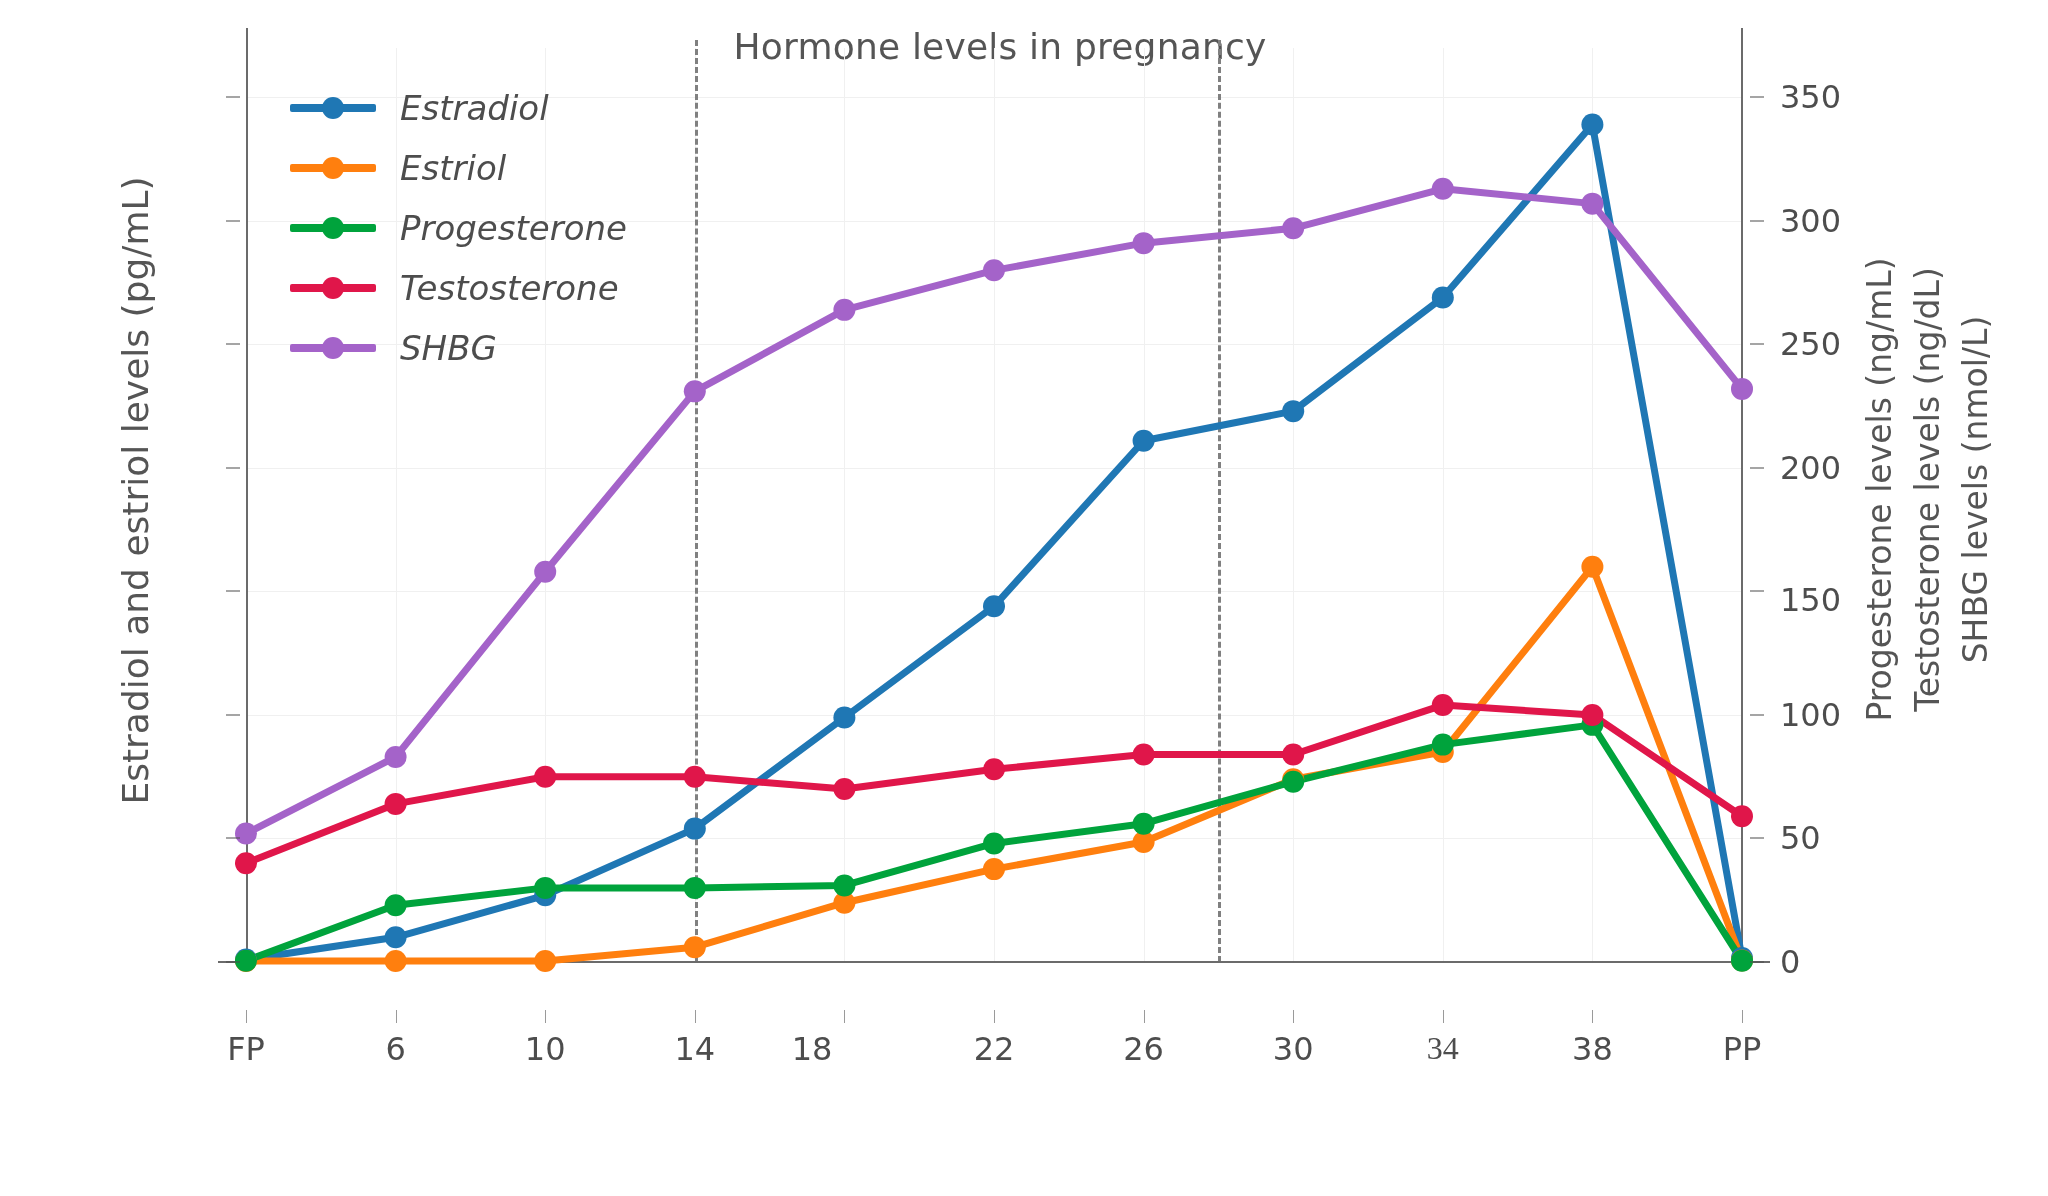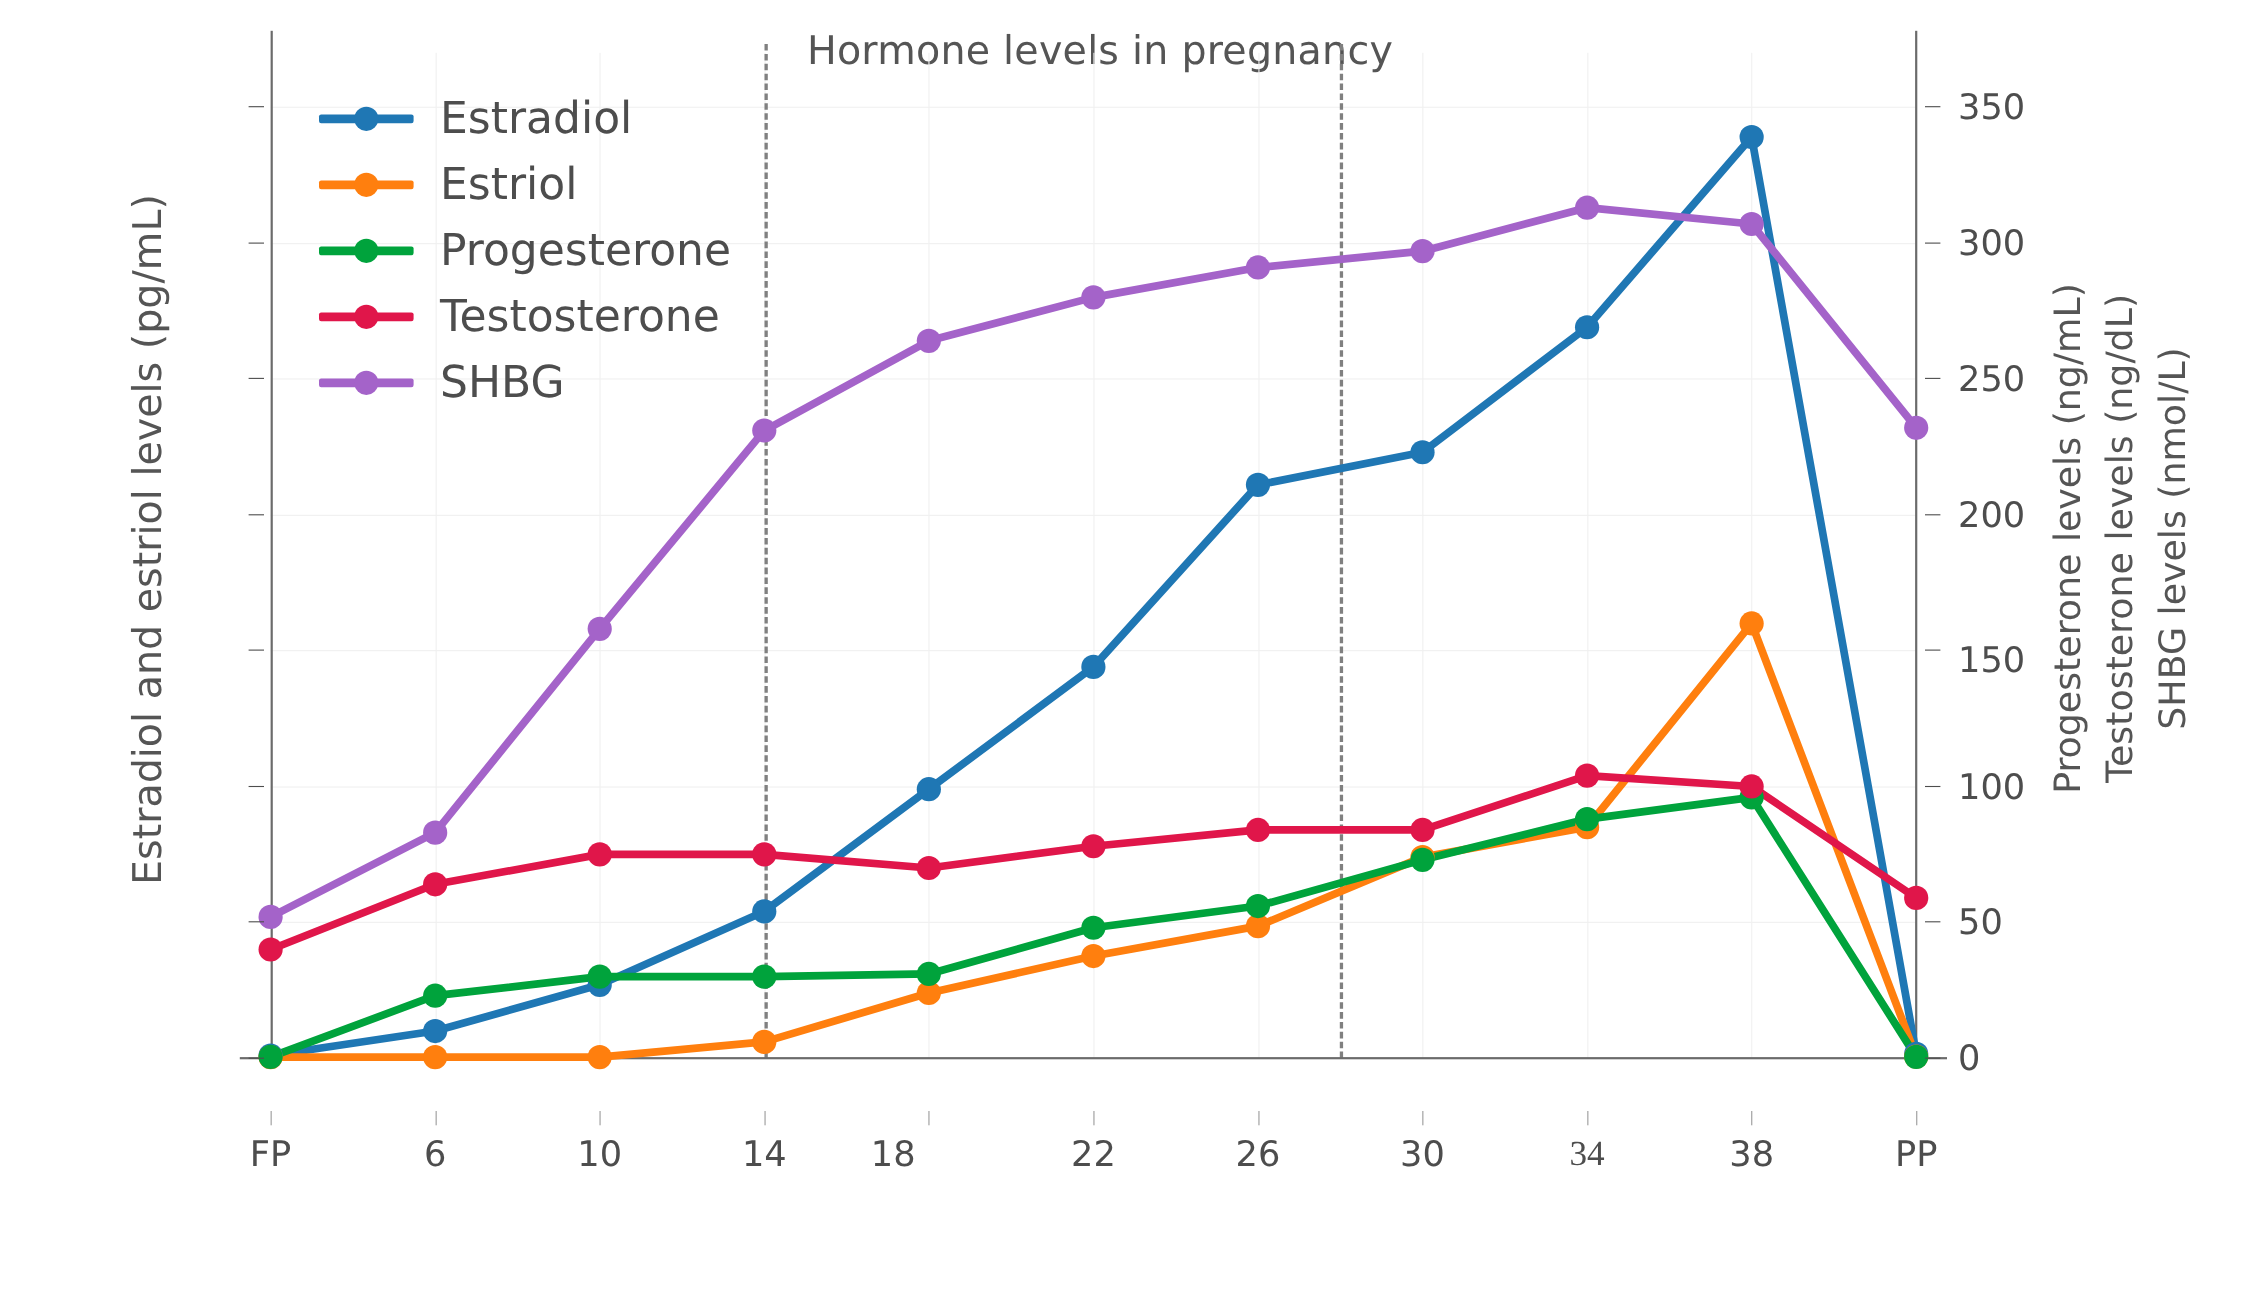--- a/index.html
+++ b/index.html
@@ -48,21 +48,21 @@
   .tick-x{position:absolute;top:982px;font-size:32px;color:#4d4d4d;
     text-align:center;white-space:nowrap;transform:translateX(-50%);}
   .tick-x-mark{position:absolute;top:962px;width:1px;height:13px;background:#9a9a9a;}
 
   
   #legend{position:absolute;left:290px;top:78px;}
   .legend-row{display:flex;align-items:center;height:60px;}
   .legend-swatch{position:relative;width:86px;height:8px;border-radius:2px;margin-right:24px;}
   .legend-swatch .dot{position:absolute;left:50%;top:50%;width:22px;height:22px;
     border-radius:50%;transform:translate(-50%,-50%);}
-  .legend-label{font-size:40px;color:#4d4d4d;white-space:nowrap;}
+  .legend-label{font-size:34px;color:#4d4d4d;white-space:nowrap;font-style:italic;}
 
   svg{position:absolute;left:0;top:0;overflow:visible;}
 </style>
 </head>
 <body>
 
 <div id="figure">
 
   <div class="chart-title">Hormone levels in pregnancy</div>
 

